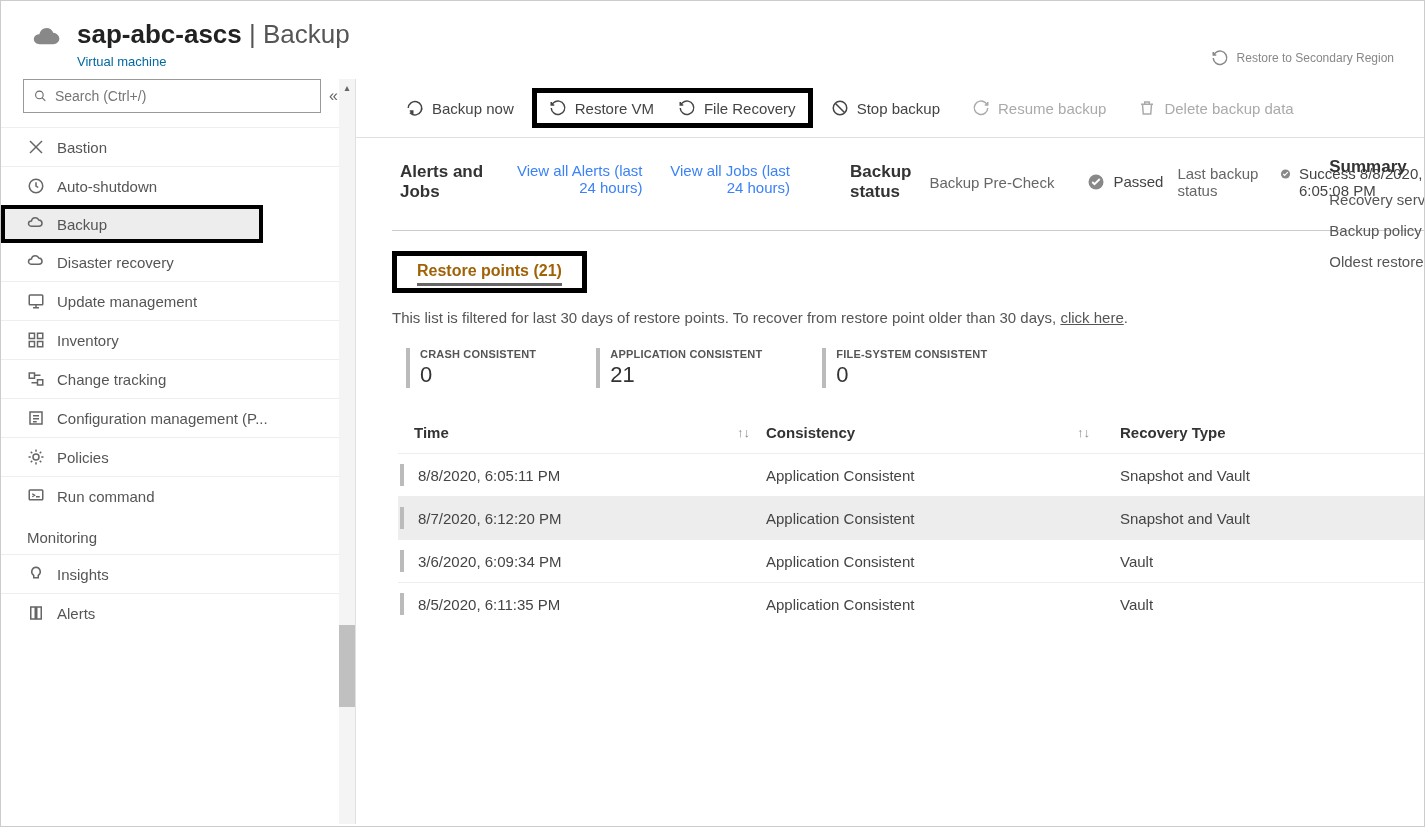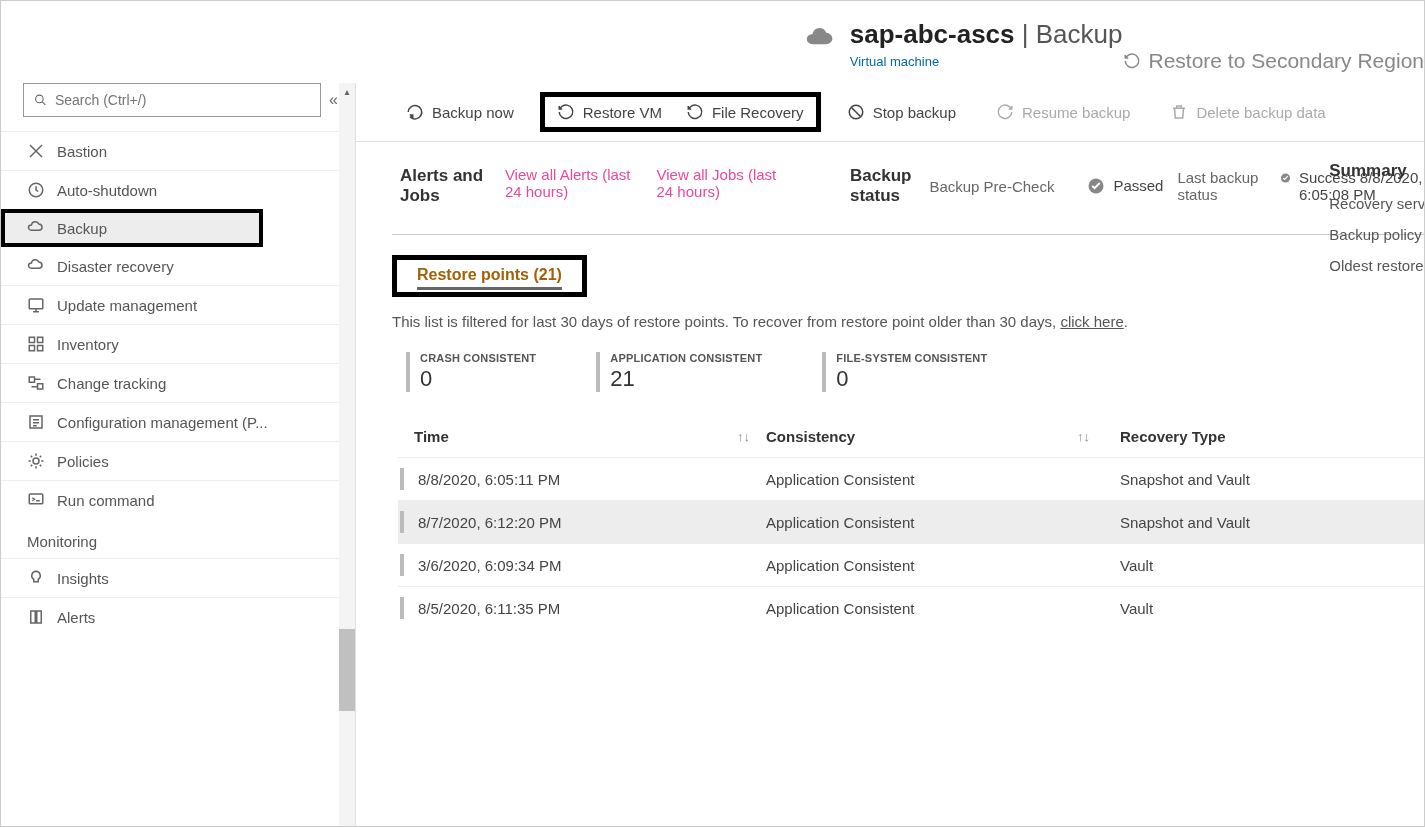--- a/index.html
+++ b/index.html
@@ -10,28 +10,28 @@
     background: #fff;
     width: 1425px;
     height: 827px;
     overflow: hidden;
     border: 1px solid #ccc;
   }
   .header {
     padding: 18px 0 10px 30px;
     display: flex;
     align-items: flex-start;
-    justify-content: flex-end;
+    justify-content: space-between;
   }
   .header-left { display: flex; align-items: flex-start; gap: 12px; }
   .header-icon { width: 34px; height: 34px; margin-top: 4px; color:#888; }
   .header-title { font-size: 26px; font-weight: 600; color: #222; }
   .header-title .light { font-weight: 400; color: #555; }
   .header-sub { font-size: 13px; color: #0369a1; margin-top: 4px; }
-  .header-right { display:flex; align-items:center; gap:8px; color:#888; font-size:21px; padding-top:30px;}
+  .header-right { display:flex; align-items:center; gap:8px; color:#888; font-size:12px; padding-right:30px; padding-top:30px;}
   .header-right .icon { width:18px; height:18px; }
 
   .main { display: flex; height: calc(100% - 80px); }
   .sidebar { width: 355px; border-right: 1px solid #e0e0e0; display:flex; flex-direction:column; position:relative;}
   .search-row { display:flex; align-items:center; gap:8px; padding: 0 0 14px 22px; }
   .search-box {
     flex: 0 0 298px;
     border: 1px solid #999;
     height: 34px;
     display: flex;
@@ -75,21 +75,21 @@
     position:absolute; right:0; width:16px; background:#c0c0c0;
   }
   .scroll-arrow {
     position:absolute; right:0; width:16px; height:16px;
     display:flex; align-items:center; justify-content:center;
     color:#666; font-size:10px;
   }
 
   .content { flex:1; padding: 0 0 0 0; overflow:hidden; position:relative; }
   .toolbar {
-    display:flex; align-items:center; gap:12px; padding: 14px 8px 14px 36px;
+    display:flex; align-items:center; gap:4px; padding: 14px 8px 14px 36px;
     border-bottom:1px solid #e0e0e0;
     margin-right: 0;
   }
   .tb-btn {
     display:flex; align-items:center; gap:8px;
     padding: 6px 14px;
     color:#444; font-size:15px;
     cursor:pointer;
   }
   .tb-btn.disabled { color:#aaa; }
@@ -99,21 +99,21 @@
     display:flex;
     margin: -5px 0;
   }
   .tb-group-highlighted .tb-btn { padding: 6px 12px; }
 
   .info-section {
     display:flex; gap:60px; padding: 24px 0 28px 44px;
   }
   .info-col { display:flex; flex-direction:row; gap:14px; }
   .info-heading { font-size:17px; font-weight:600; color:#333; }
-  .info-link { color:#ec4899; font-size:15px; }
+  .info-link { color:#3b82f6; font-size:15px;text-align:right; }
   .status-row { display:flex; align-items:center; gap:10px; font-size:15px; }
   .status-label { color:#666; width:148px; }
   .status-val { display:flex; gap:8px; color:#444; }
   .check-icon { width:18px; height:18px; }
   .summary-col { position:absolute; right:-12px; top: 78px; display:flex; flex-direction:column; gap:14px; }
   .summary-col .row { font-size:15px; color:#555; white-space:nowrap; }
 
   .divider { border-top:1px solid #ccc; margin: 0 0 0 36px; }
 
   .restore-tab-wrap { padding: 20px 0 4px 36px; }

